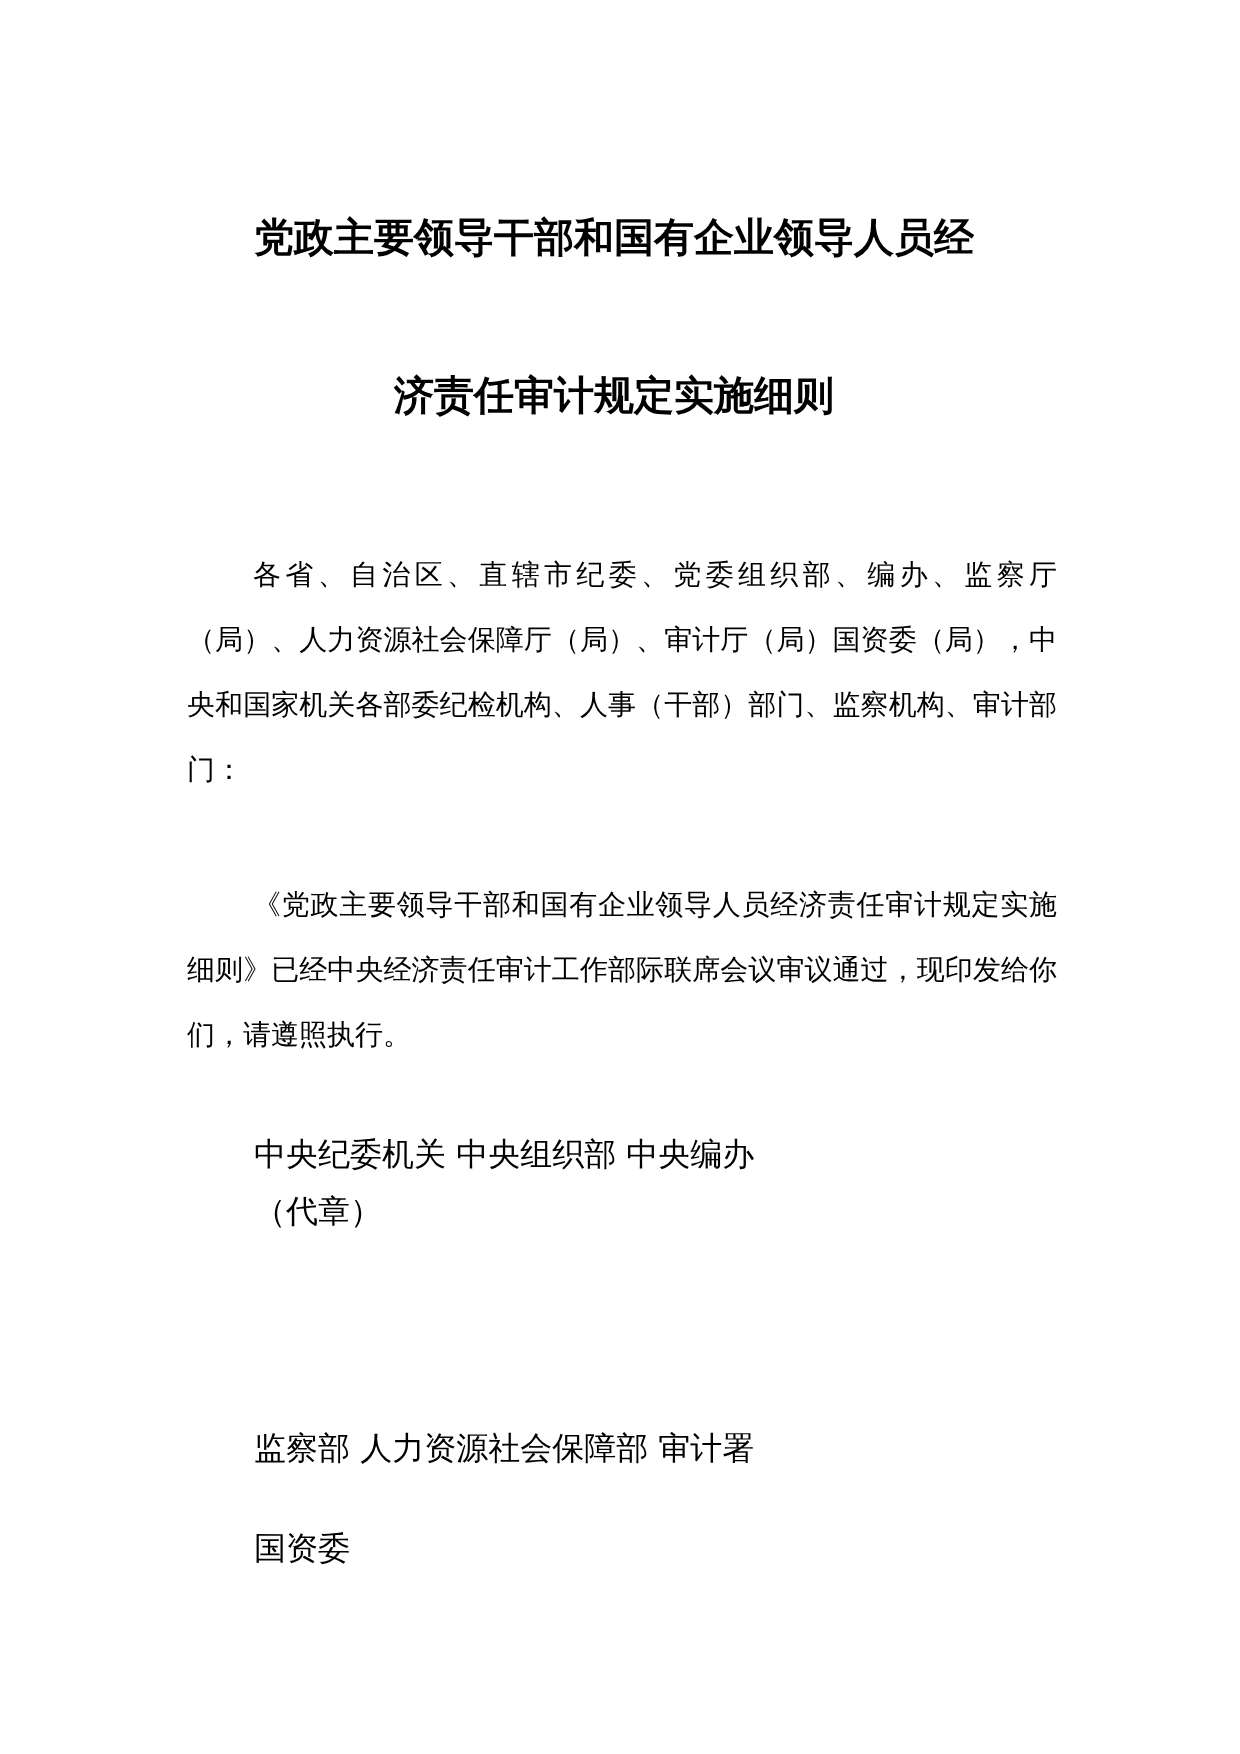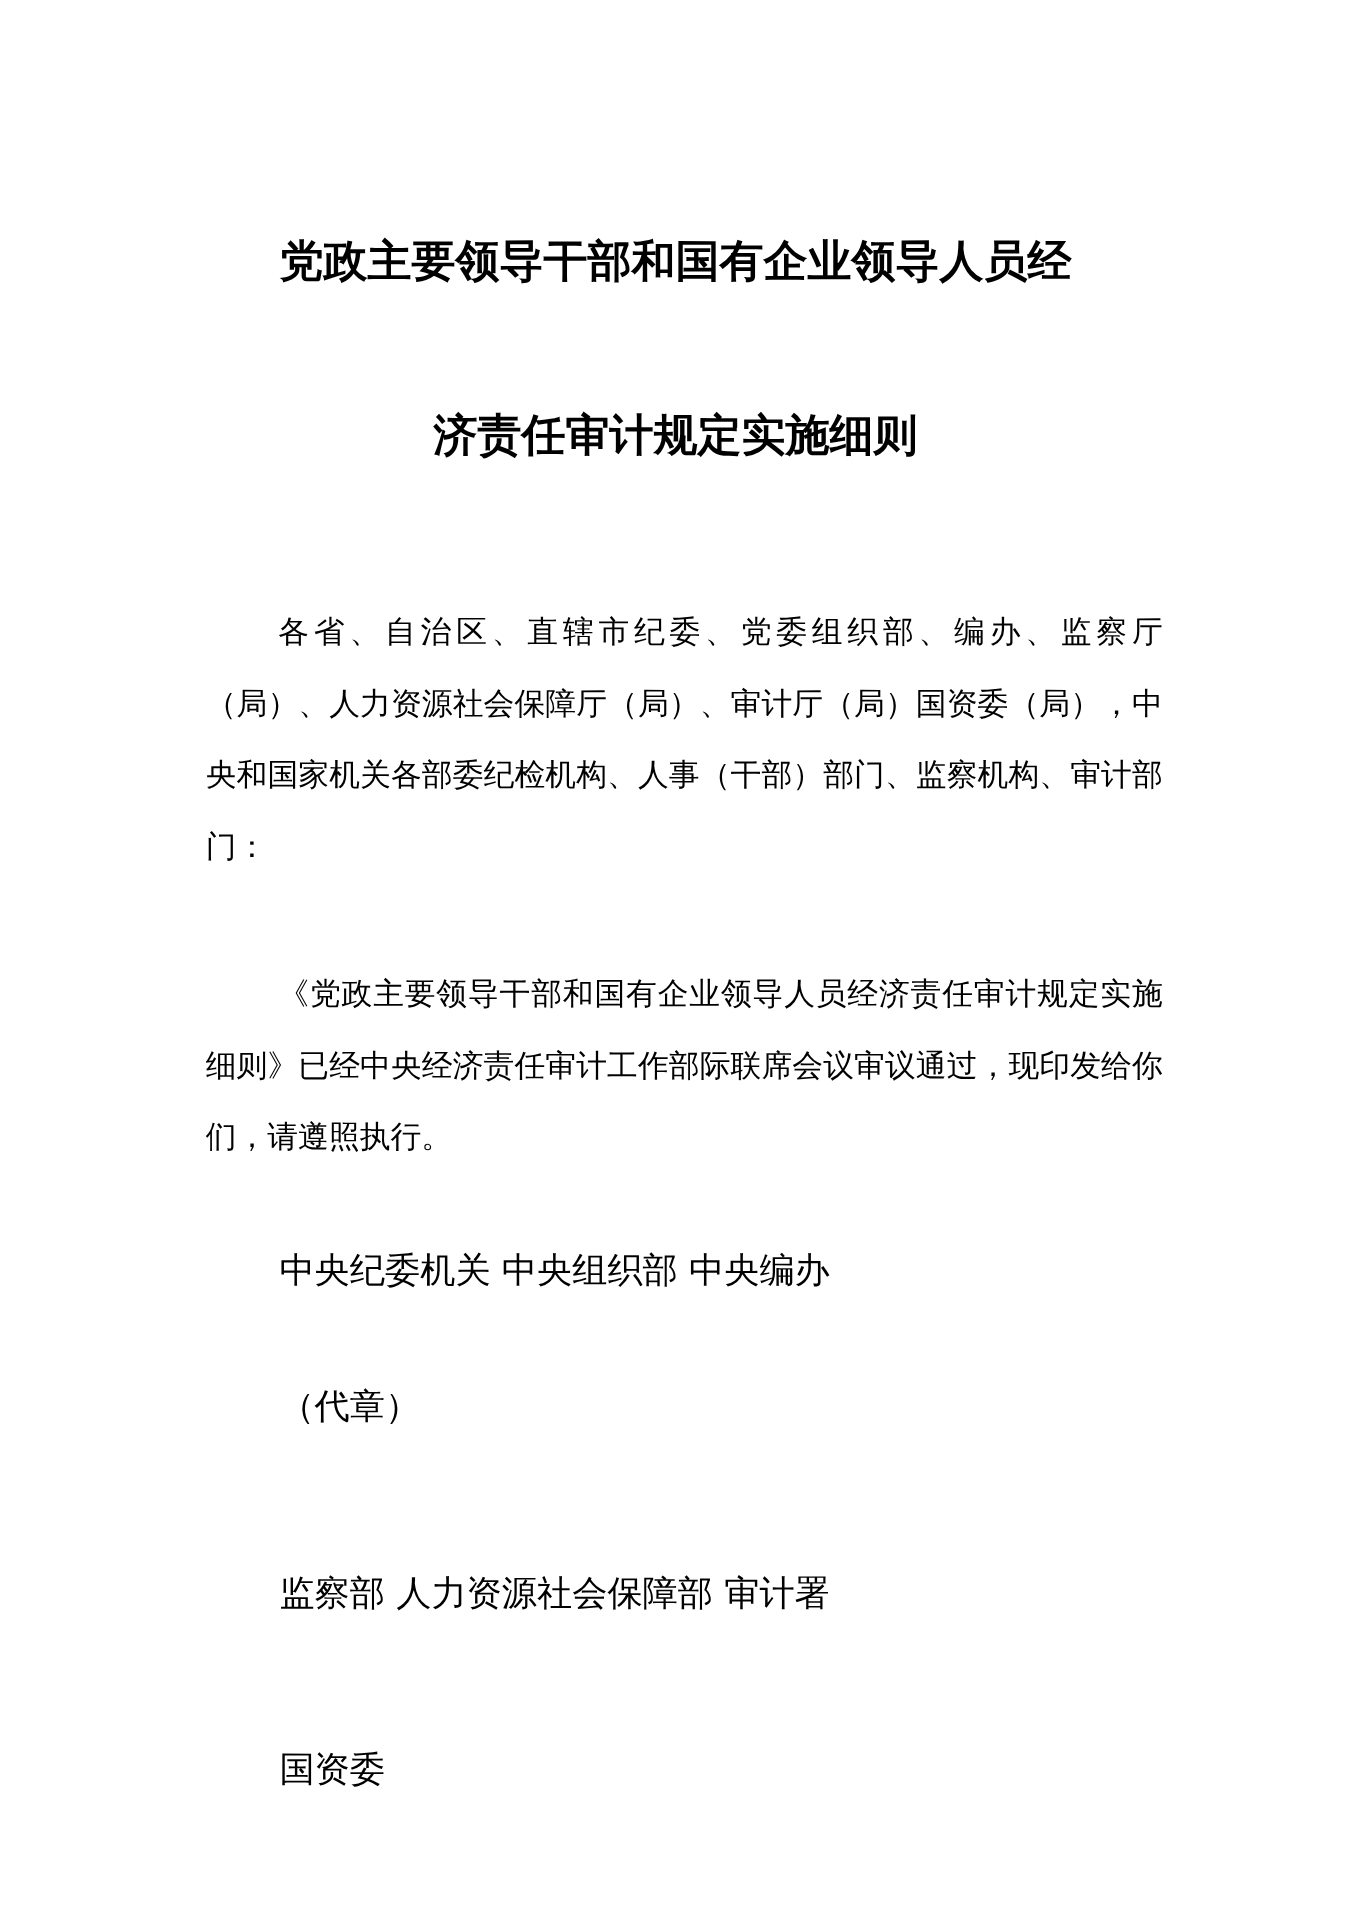--- a/index.html
+++ b/index.html
@@ -5,30 +5,30 @@
   html, body { margin:0; padding:0; background:#ffffff; }
   body { width:1240px; height:1754px; position:relative; overflow:hidden;
          font-family:"DejaVu Sans","Liberation Sans",sans-serif; color:#000; }
   .title { position:absolute; left:0; width:1240px; text-align:center;
            font-weight:bold; font-size:40px; letter-spacing:0px; }
   .t1 { top:210px; left:-6px; }
   .t2 { top:368px; left:-6px; }
   .para { position:absolute; left:187px; width:870px; font-size:28px; line-height:65px;
           text-indent:66px; text-align:justify; }
   .p1 { top:542px; }
-  .p2 { top:872px;font-family:Liberation Serif, serif; }
+  .p2 { top:872px; }
   .sig { position:absolute; left:254px; font-size:32px; line-height:40px; white-space:pre; }
 </style>
 </head>
 <body>
 
 <div>
   <div class="title t1">党政主要领导干部和国有企业领导人员经</div>
   <div class="title t2">济责任审计规定实施细则</div>
 
   <div class="para p1">各省、自治区、直辖市纪委、党委组织部、编办、监察厅（局）、人力资源社会保障厅（局）、审计厅（局）国资委（局），中央和国家机关各部委纪检机构、人事（干部）部门、监察机构、审计部门：</div>
   <div class="para p2">《党政主要领导干部和国有企业领导人员经济责任审计规定实施细则》已经中央经济责任审计工作部际联席会议审议通过，现印发给你们，请遵照执行。</div>
 
   <div class="sig" style="top:1134px;">中央纪委机关 中央组织部 中央编办</div>
-  <div class="sig" style="top:1258px;">（代章）</div>
+  <div class="sig" style="top:1191px;">（代章）</div>
   <div class="sig" style="top:1392px;margin-top:36px;">监察部 人力资源社会保障部 审计署</div>
-  <div class="sig" style="top:1588px;">国资委</div>
+  <div class="sig" style="top:1528px;">国资委</div>
 </div>
 
 </body></html>

